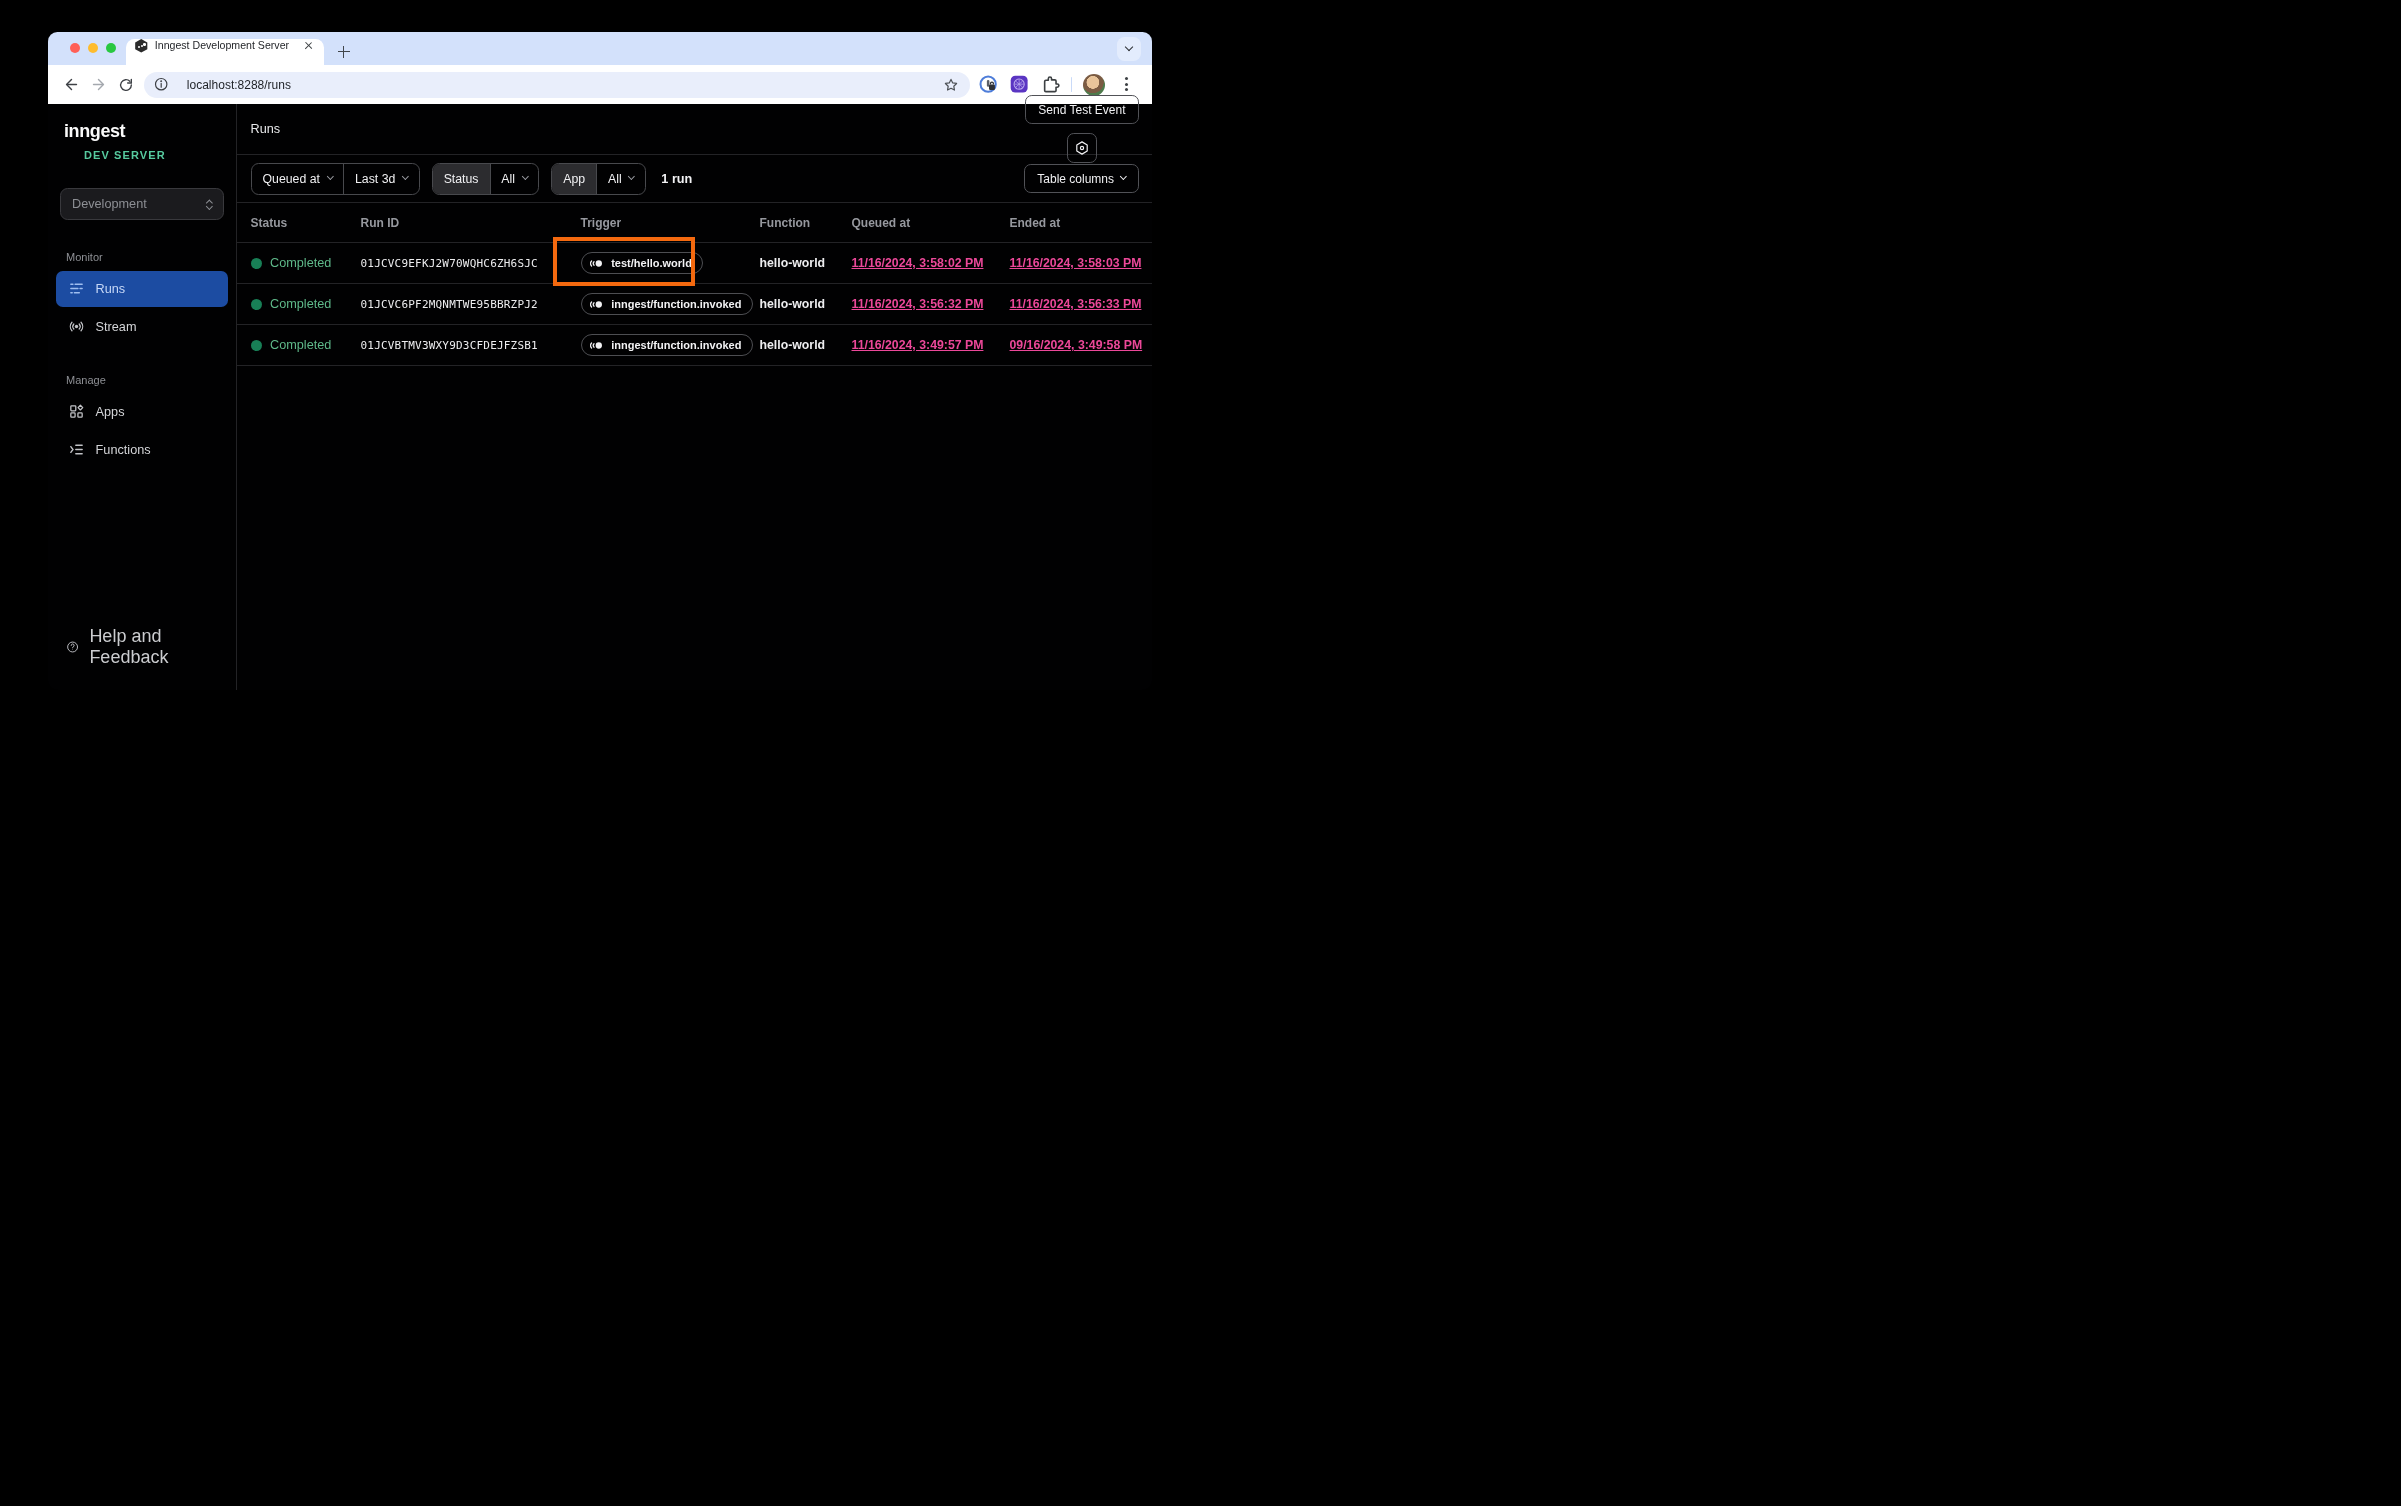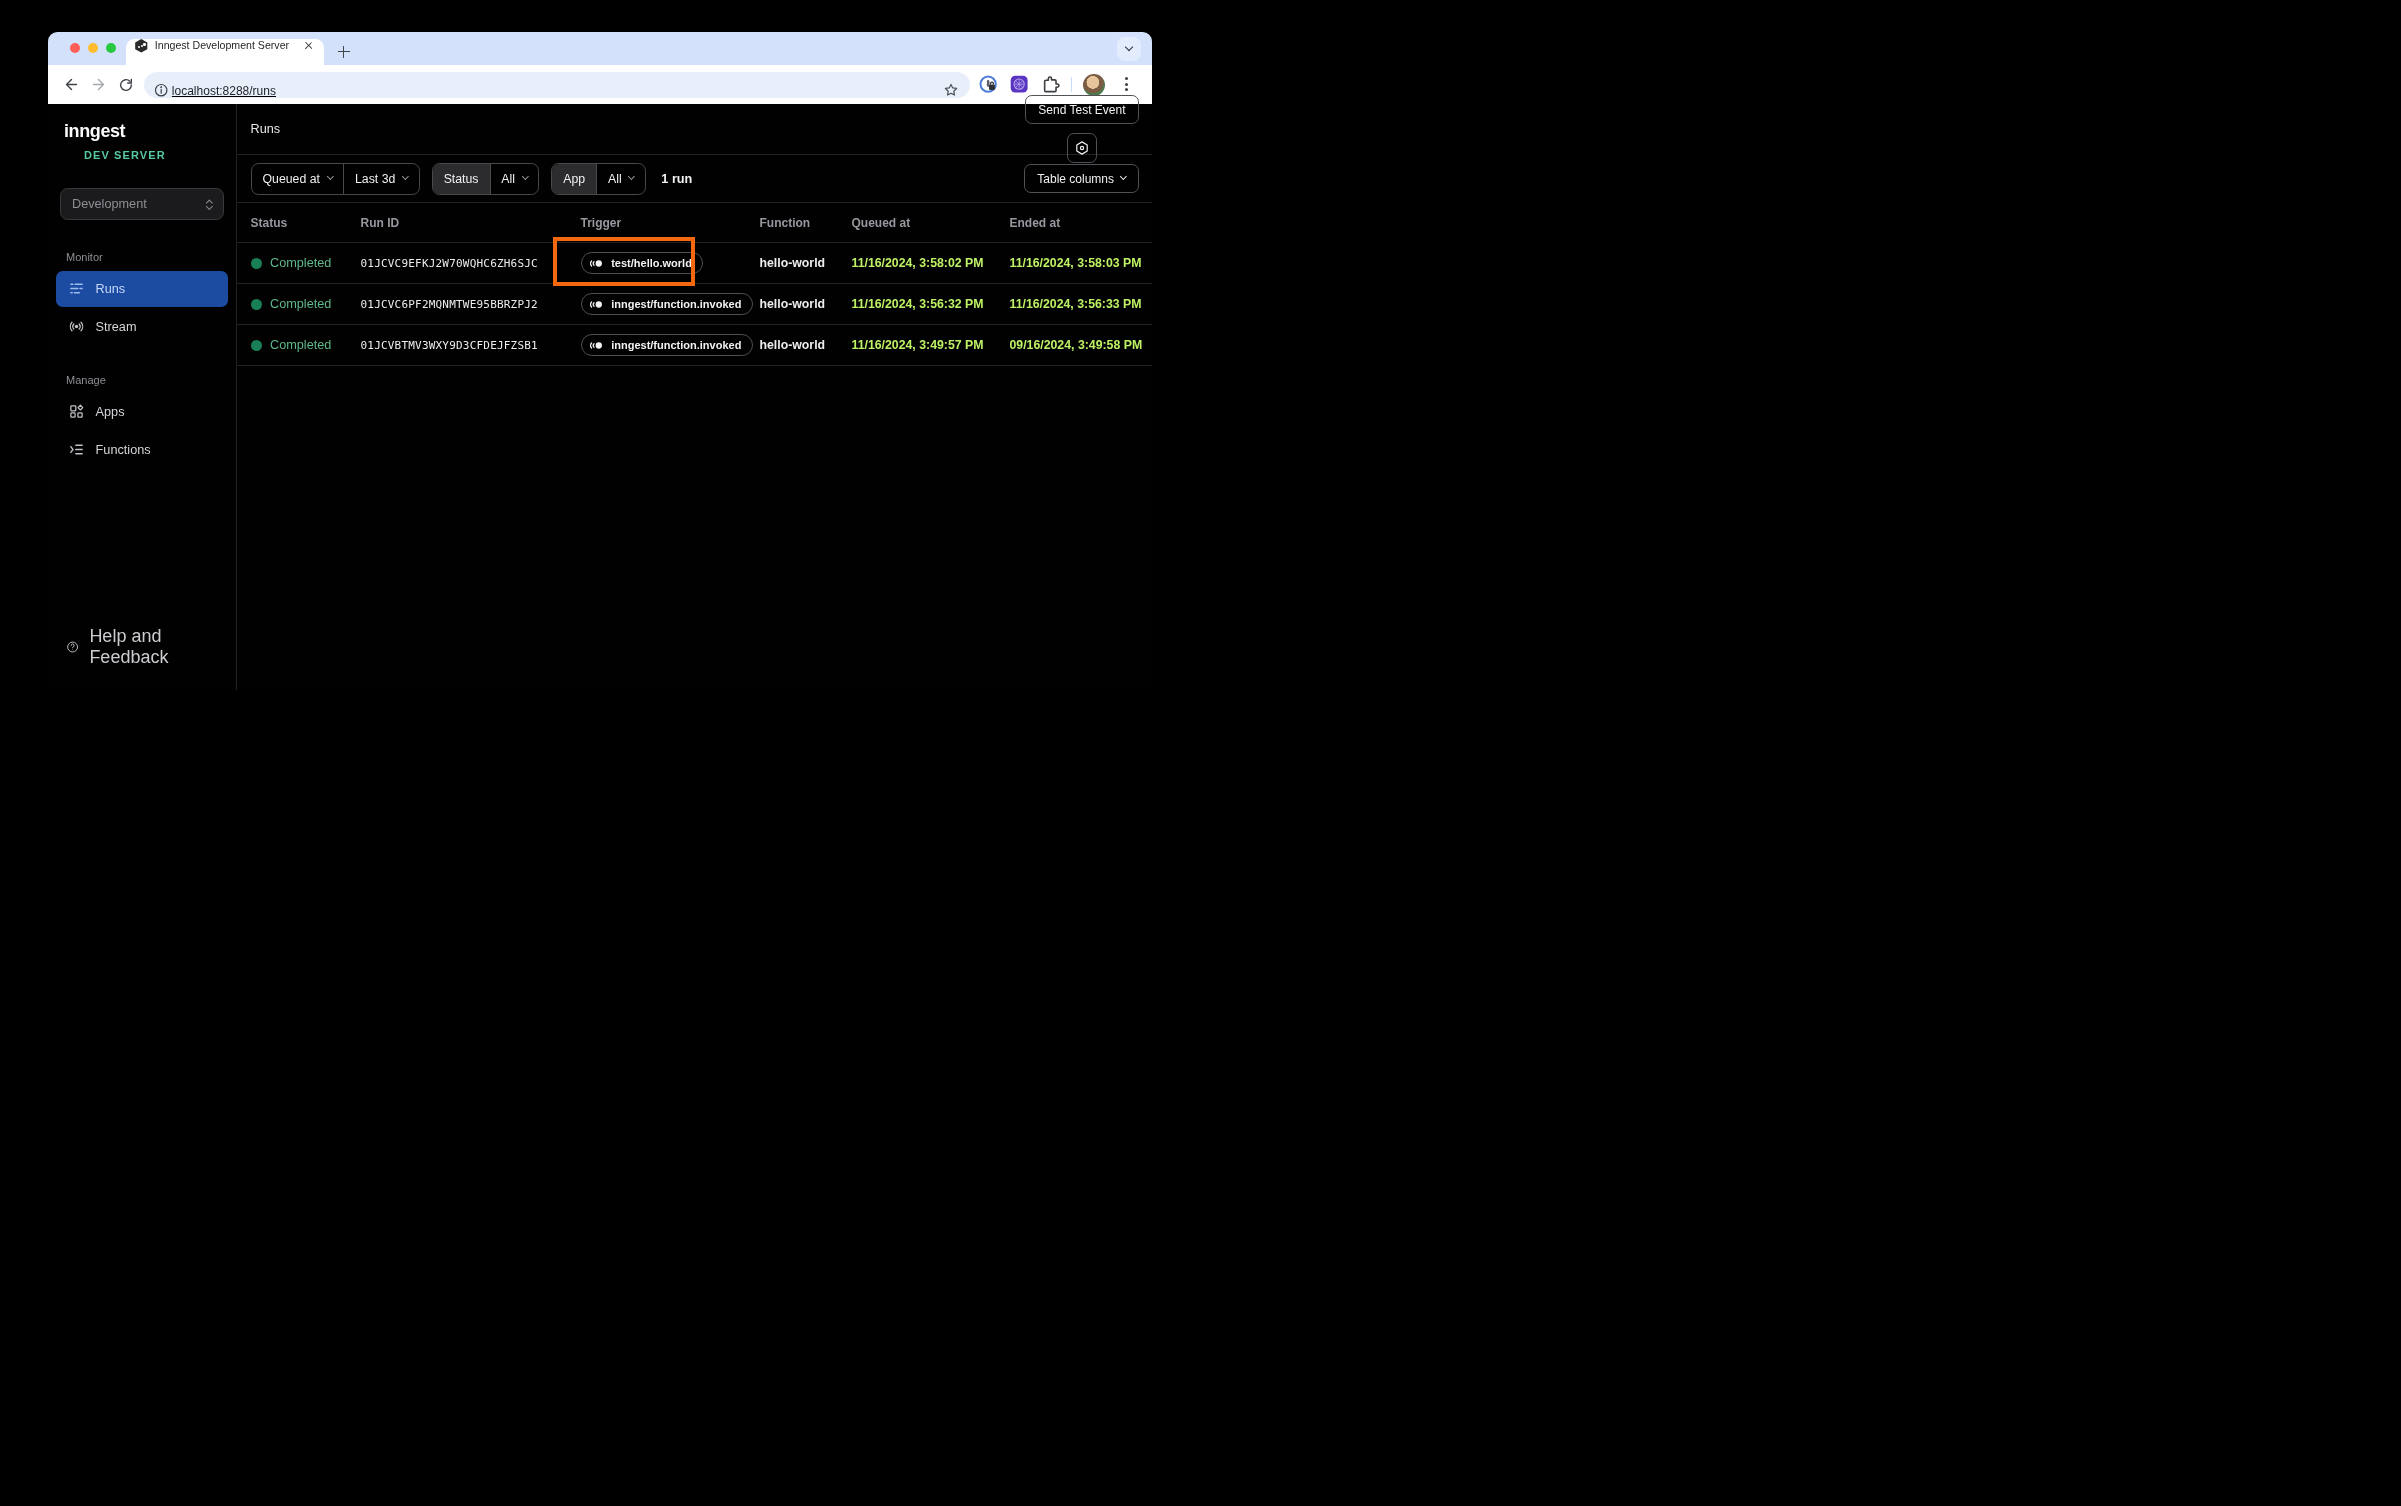--- a/index.html
+++ b/index.html
@@ -24,21 +24,21 @@
   .tab-close::before{ transform:rotate(45deg);} .tab-close::after{ transform:rotate(-45deg);}
   .newtab{ width:22px; height:22px; margin:0 0 2.5px 8.5px; position:relative; border-radius:5.1px; }
   .newtab::before,.newtab::after{ content:""; position:absolute; background:#41464B; }
   .newtab::before{ left:5.1px; top:10.2px; width:12px; height:1.5px; }
   .newtab::after{ left:10.2px; top:5.1px; width:1.5px; height:12px; }
   .tabsearch{ margin-left:auto; margin-right:11px; margin-bottom:4.2px; width:24px; height:24px; border-radius:7.6px; background:#E3ECFD; display:flex; align-items:center; justify-content:center; color:#2A2D31; }
 
   
   .toolbar{ height:39px; background:#fff; display:flex; align-items:center; padding:0 10.2px; }
   .navbtn{ width:27px; height:27px; display:flex; align-items:center; justify-content:center; flex:none; }
-  .addressbar{ height:26px; flex:1; margin:0 8.5px 0 5.1px; background:#E9EEFB; border-radius:13.5px; display:flex; align-items:flex-end; padding:0 10.2px; gap:3px;text-decoration:underline; }
+  .addressbar{ height:26px; flex:1; margin:0 8.5px 0 5.1px; background:#E9EEFB; border-radius:13.5px; display:flex; align-items:center; padding:0 10.2px; gap:18px; }
   .url{ font-size:12px; color:#1E2126; flex:1; }
   .ext{ display:flex; align-items:center; gap:11px; margin-right:5.1px; }
   .sep{ width:1.3px; height:15.2px; background:#C9DAF8; border-radius:0.8px; }
   .avatar{ width:22px; height:22px; border-radius:50%; background:radial-gradient(circle at 45% 38%, #E8C49A 0 34%, #7A5B43 36% 58%, #4E7A4C 60% 100%); flex:none; }
   .kebab{ width:20.3px; height:20.3px; display:flex; flex-direction:column; align-items:center; justify-content:center; gap:2.5px; }
   .kebab i{ width:3px; height:3px; border-radius:50%; background:#3C4043; }
 
   
   .app{ height:586px; display:flex; background:#010102; color:#E6E7E9; }
 
@@ -79,21 +79,21 @@
   .thead div{ padding-left:13.5px; font-size:12px; font-weight:600; color:#96989E; }
   .trow{ display:grid; grid-template-columns:110px 220px 179px 92px 158px 1fr; height:41px; align-items:center; border-bottom:0.8px solid #232326; }
   .trow>div{ padding-left:13.5px; }
   .statuscell{ display:flex; align-items:center; gap:8.5px; }
   .dot{ width:11px; height:11px; border-radius:50%; background:#187F56; flex:none; }
   .statustext{ font-size:12.7px; color:#5FB98A; }
   .runid{ font-family:"DejaVu Sans Mono", monospace; font-size:11px; letter-spacing:0.2px; color:#EDEDEF; white-space:nowrap; }
   .pill{ display:inline-flex; align-items:center; gap:6.8px; border:0.8px solid #4D4E52; border-radius:845px; padding:4.2px 10.2px 4.2px 8.5px; }
   .pill span{ font-size:11px; font-weight:600; color:#F2F2F4; white-space:nowrap; }
   .fn{ font-size:12.3px; font-weight:700; color:#EDEDEF; }
-  .time{ font-size:12.3px; font-weight:700; color:#bef264; white-space:nowrap; }
+  .time{ font-size:12.3px; font-weight:700; color:#ec4899; white-space:nowrap;text-decoration:underline; }
 
   .refresh-wrap{ display:flex; justify-content:center; padding-top:12px; }
   .highlight{ position:absolute; left:316px; top:133px; width:142px; height:49px; border:4.2px solid #F4690F; pointer-events:none; }
 
   .chev{ width:6px; height:6px; border-right:1.4px solid currentColor; border-bottom:1.4px solid currentColor;
          display:inline-block; transform:rotate(45deg); margin-top:-3.4px; flex:none; }
   .chev.up{ transform:rotate(225deg); margin-top:2.5px; }
   .chev.sm{ width:4.7px; height:4.7px; }
   .muted{ color:#9A9CA2; }
 </style>

